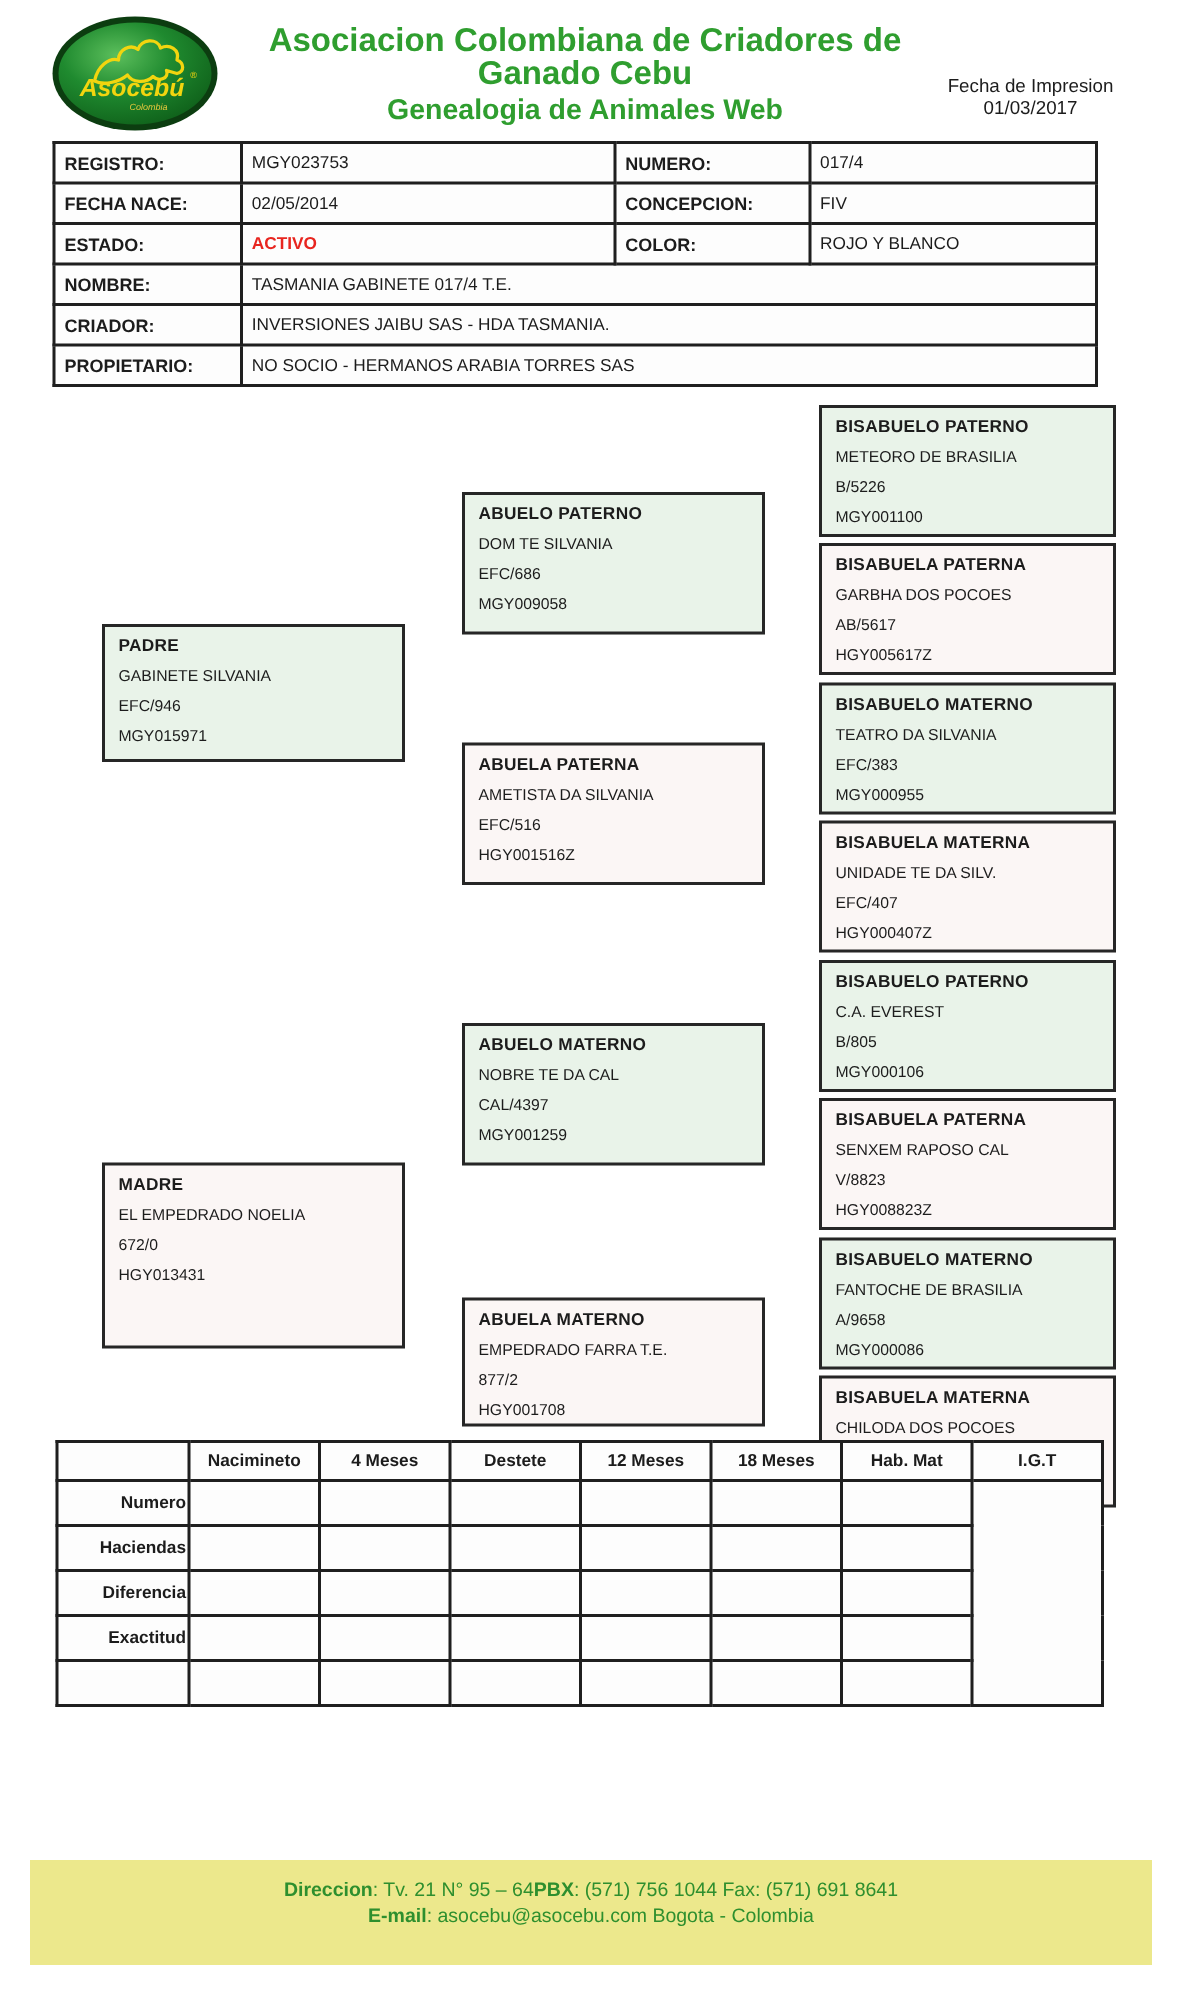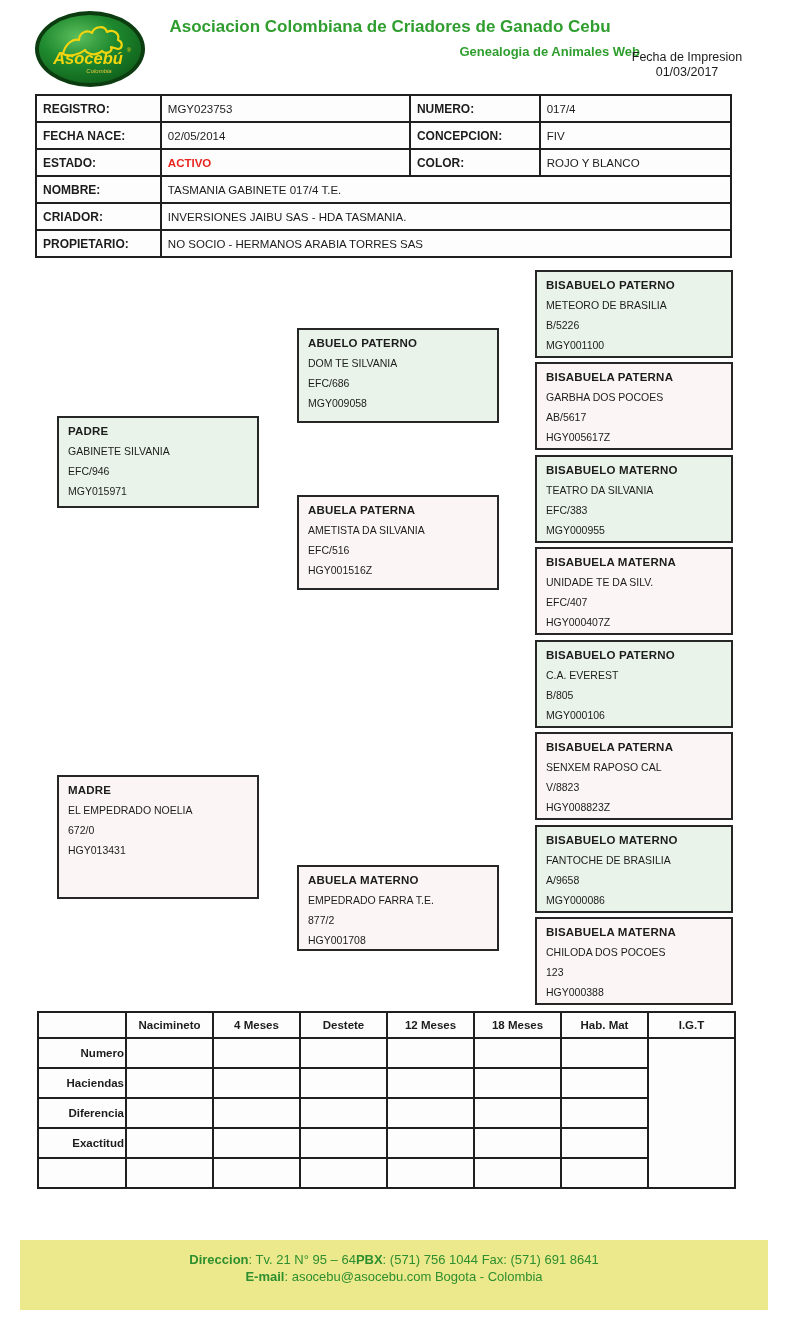--- a/index.html
+++ b/index.html
@@ -3,42 +3,42 @@
 <meta charset="utf-8">
 <style>
   html,body{margin:0;padding:0;background:#ffffff;}
   body{font-family:"Liberation Sans","DejaVu Sans",sans-serif;color:#1c1c1c;}
   .page{position:relative;width:787px;height:1327px;background:#fff;overflow:hidden;}
 
   
   .logo{position:absolute;left:33px;top:8px;width:114px;height:82px;}
   .title-block{position:absolute;left:140px;top:16px;width:500px;text-align:center;
                color:#2f9e2f;font-weight:bold;}
-  .title-line1{font-size:17px;line-height:22px;}
-  .title-line2{font-size:13px;line-height:22px;margin-top:3px;text-align:right;}
+  .title-line1{font-size:22px;line-height:22px;}
+  .title-line2{font-size:19px;line-height:22px;margin-top:3px;}
   .print-date{position:absolute;left:612px;top:50px;width:150px;text-align:center;
               font-size:12.5px;line-height:15px;color:#1c1c1c;}
 
   
   .info-table{position:absolute;left:35px;top:94px;width:697px;border-collapse:collapse;}
   .info-table td{border:2px solid #1f1f1f;height:23px;padding:1px 6px;font-size:11.5px;
                  vertical-align:middle;background:#fdfdfd;}
   .info-table td.lbl{font-weight:bold;font-size:12px;}
   .estado{color:#e8251f;font-weight:bold;border-radius:11px;}
 
   
   .pbox{position:absolute;box-sizing:border-box;border:2px solid #262626;
-        padding:7px 9px 12px 9px;}
+        padding:7px 9px 12px 9px;margin-left:11px;}
   .pbox.green{background:#e9f3e9;}
   .pbox.pink{background:#fbf6f5;}
   .pbox-title{font-size:11.5px;font-weight:bold;margin-bottom:8px;letter-spacing:.2px;}
   .pbox-line{font-size:10.5px;margin-bottom:8px;}
 
   
-  .perf-table{position:absolute;left:37px;top:1011px;width:697px;border-collapse:collapse;
+  .perf-table{position:absolute;left:37px;top:960px;width:697px;border-collapse:collapse;
               table-layout:fixed;padding-left:44px;}
   .perf-table th,.perf-table td{border:2px solid #1f1f1f;font-size:11.5px;background:#fdfdfd;}
   .perf-table th{height:22px;font-weight:bold;text-align:center;}
   .perf-table td{height:26px;}
   .perf-table td.rowlabel{text-align:right;padding-left:6px;font-weight:bold;font-size:11.5px;margin-left:12px;}
 
   
   .footer{position:absolute;left:20px;top:1240px;width:748px;height:70px;background:#ece88c;
           box-sizing:border-box;padding-top:11px;text-align:center;color:#2e8f2e;
           font-size:13px;line-height:17px;}
@@ -130,20 +130,26 @@
     <div class="pbox-line">MGY009058</div>
   </div>
 
   <div class="pbox pink" style="left:297px;top:495px;width:202px;height:95px">
     <div class="pbox-title">ABUELA PATERNA</div>
     <div class="pbox-line">AMETISTA DA SILVANIA</div>
     <div class="pbox-line">EFC/516</div>
     <div class="pbox-line">HGY001516Z</div>
   </div>
 
+  <div class="pbox green" style="left:297px;top:682px;width:202px;height:95px">
+    <div class="pbox-title">ABUELO MATERNO</div>
+    <div class="pbox-line">NOBRE TE DA CAL</div>
+    <div class="pbox-line">CAL/4397</div>
+    <div class="pbox-line">MGY001259</div>
+  </div>
 
   <div class="pbox pink" style="left:297px;top:865px;width:202px;height:86px">
     <div class="pbox-title">ABUELA MATERNO</div>
     <div class="pbox-line">EMPEDRADO FARRA T.E.</div>
     <div class="pbox-line">877/2</div>
     <div class="pbox-line">HGY001708</div>
   </div>
 
   <div class="pbox pink" style="left:57px;top:775px;width:202px;height:124px">
     <div class="pbox-title">MADRE</div>

